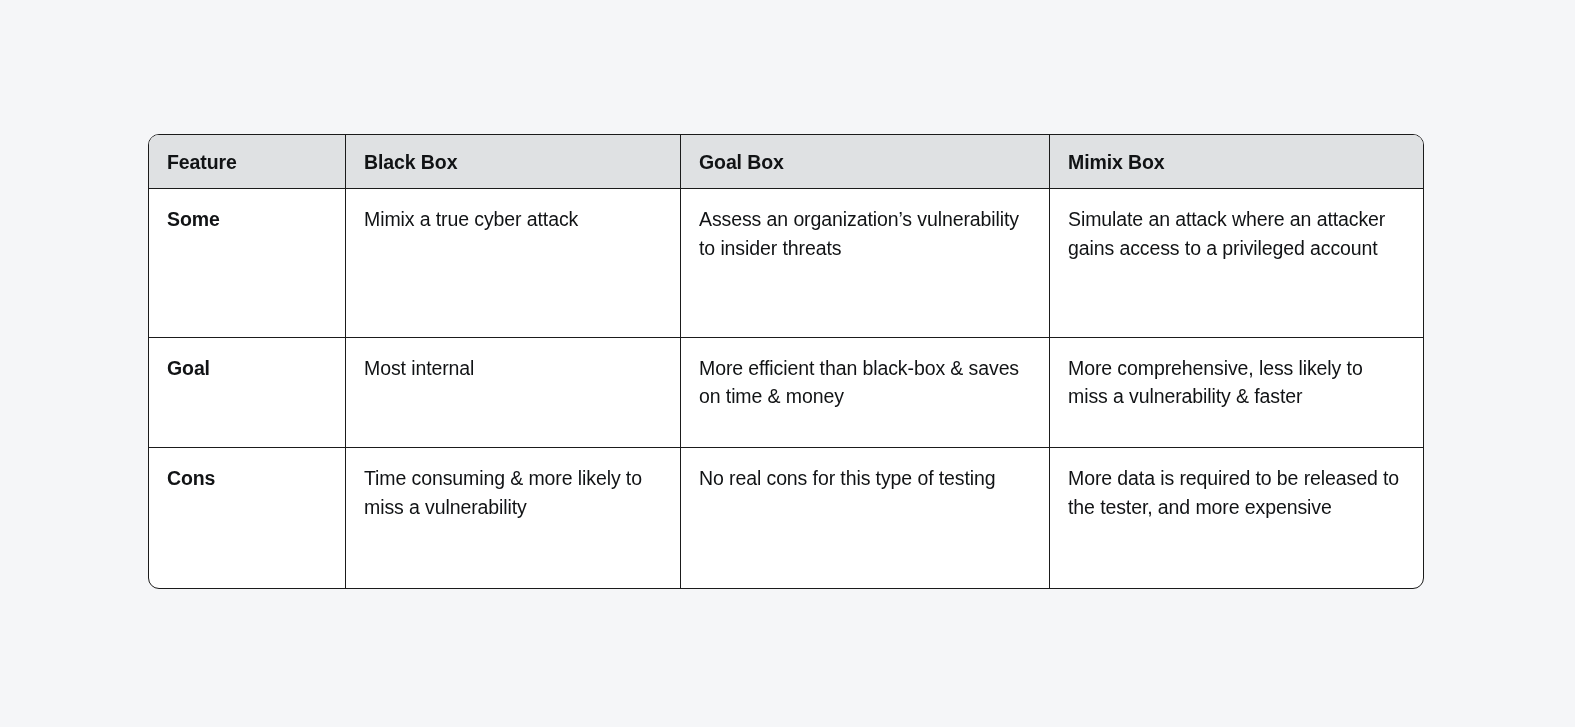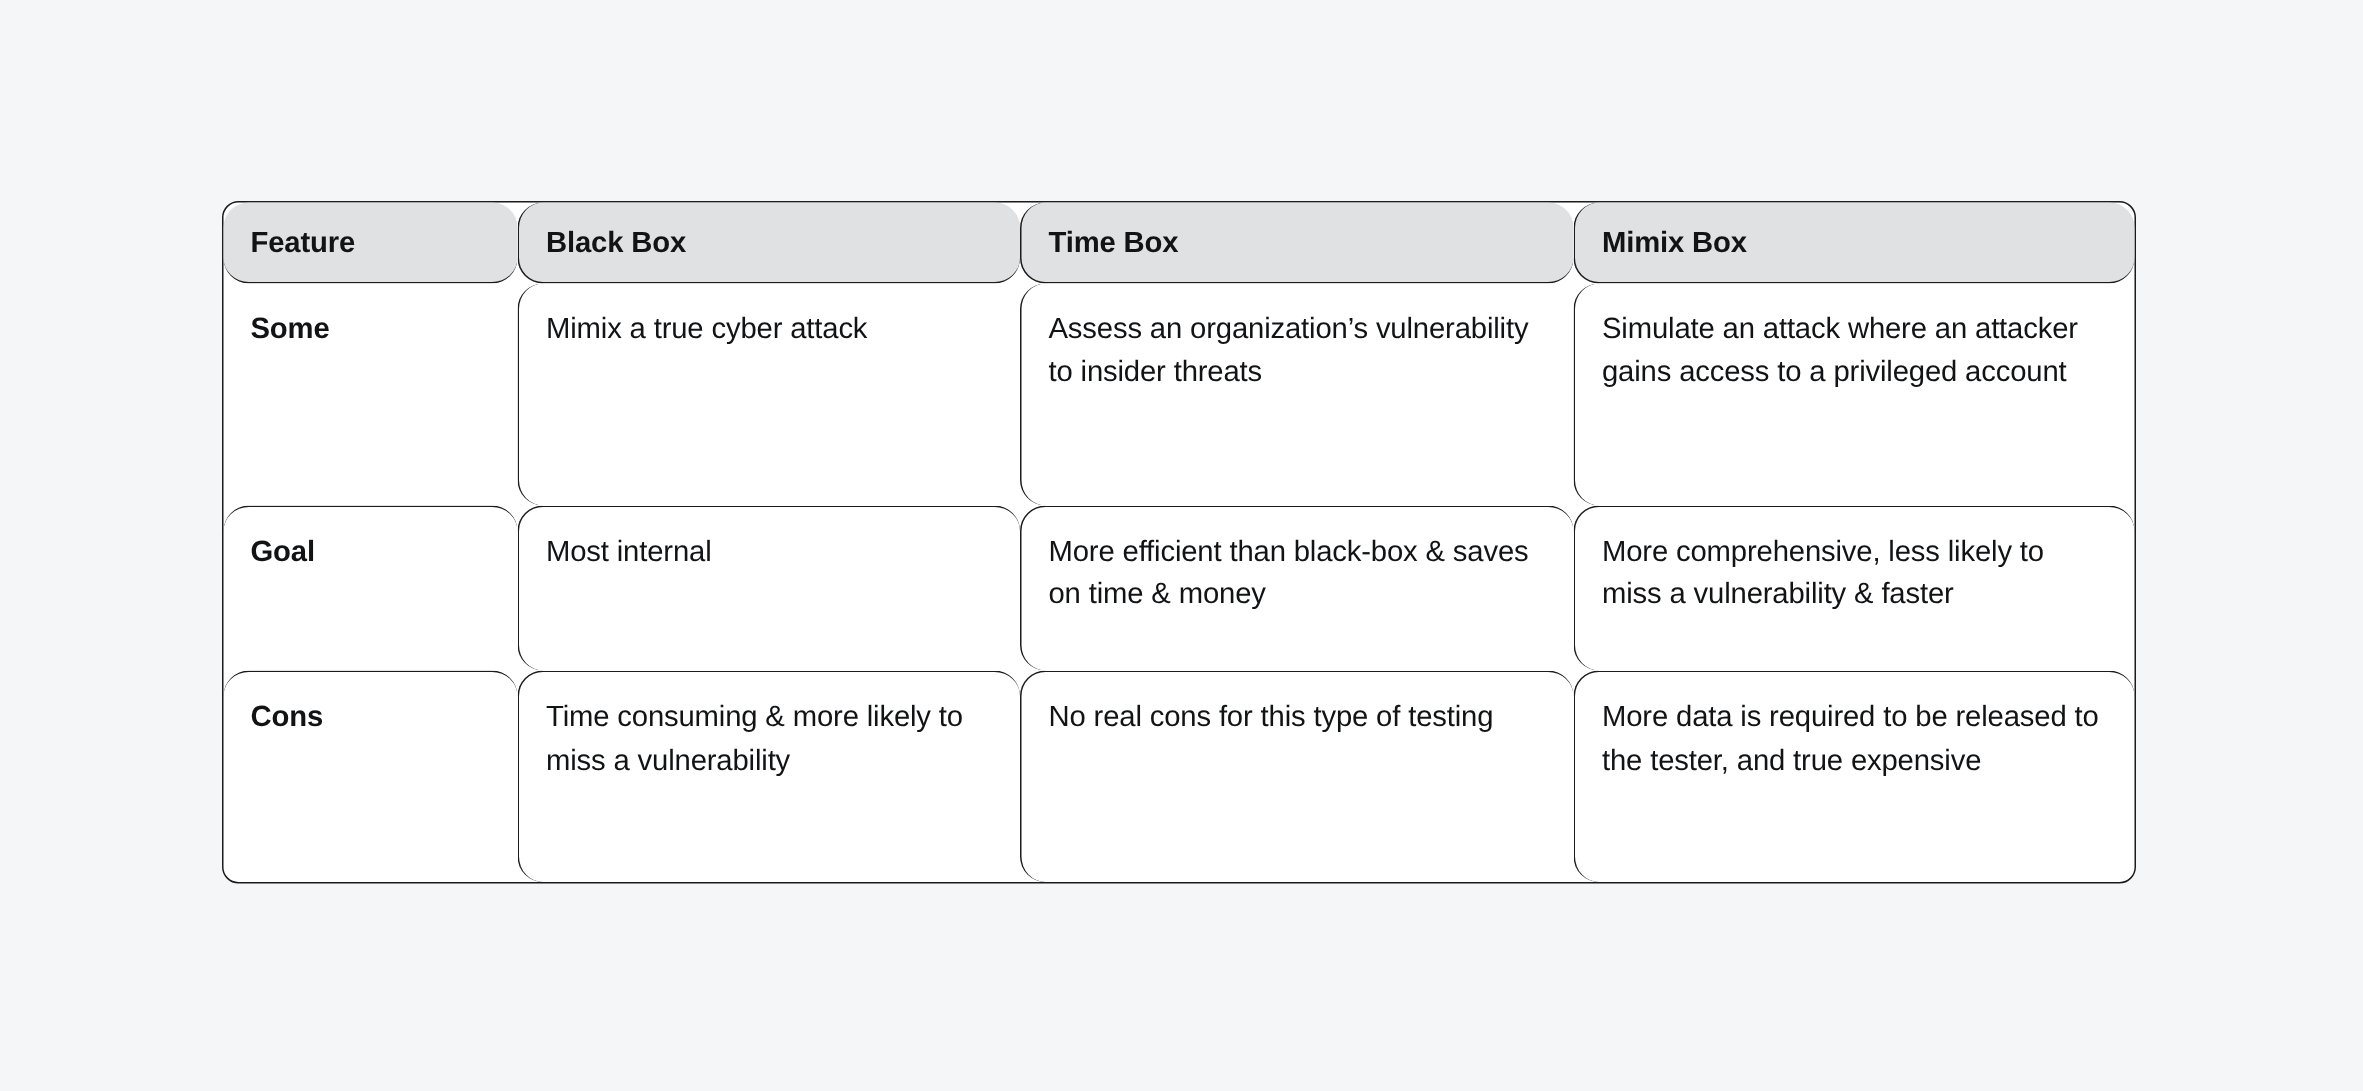--- a/index.html
+++ b/index.html
@@ -1,16 +1,16 @@
 <!DOCTYPE html>
 <html><head>
 <meta charset="utf-8">
 <title>Penetration Testing Types Comparison</title>
 <style>
-  * { box-sizing: border-box; border-radius: 17px; }
+  * { box-sizing: border-box; }
 
   html, body {
     margin: 0;
     padding: 0;
   }
 
   body {
     width: 1575px;
     height: 727px;
     background: #f5f6f8;
@@ -114,21 +114,21 @@
         <col class="c-feature">
         <col class="c-black">
         <col class="c-grey">
         <col class="c-white">
       </colgroup>
 
       <thead>
         <tr>
           <th>Feature</th>
           <th>Black Box</th>
-          <th>Time Box</th>
+          <th>Goal Box</th>
           <th>Mimix Box</th>
         </tr>
       </thead>
 
       <tbody>
 
         <tr class="row-goal">
           <td class="feature-cell">Some</td>
           <td>Mimix a true cyber attack</td>
           <td>Assess an organization’s vulnerability to insider threats</td>
@@ -140,20 +140,20 @@
           <td class="feature-cell">Goal</td>
           <td>Most internal</td>
           <td>More efficient than black-box &amp; saves on time &amp; money</td>
           <td>More comprehensive, less likely to miss a vulnerability &amp; faster</td>
         </tr>
 
         <tr class="row-cons">
           <td class="feature-cell">Cons</td>
           <td>Time consuming &amp; more likely to miss a vulnerability</td>
           <td>No real cons for this type of testing</td>
-          <td>More data is required to be released to the tester, and true expensive</td>
+          <td>More data is required to be released to the tester, and more expensive</td>
         </tr>
 
       </tbody>
     </table>
   </div>
 
 </div>
 
 </body></html>

